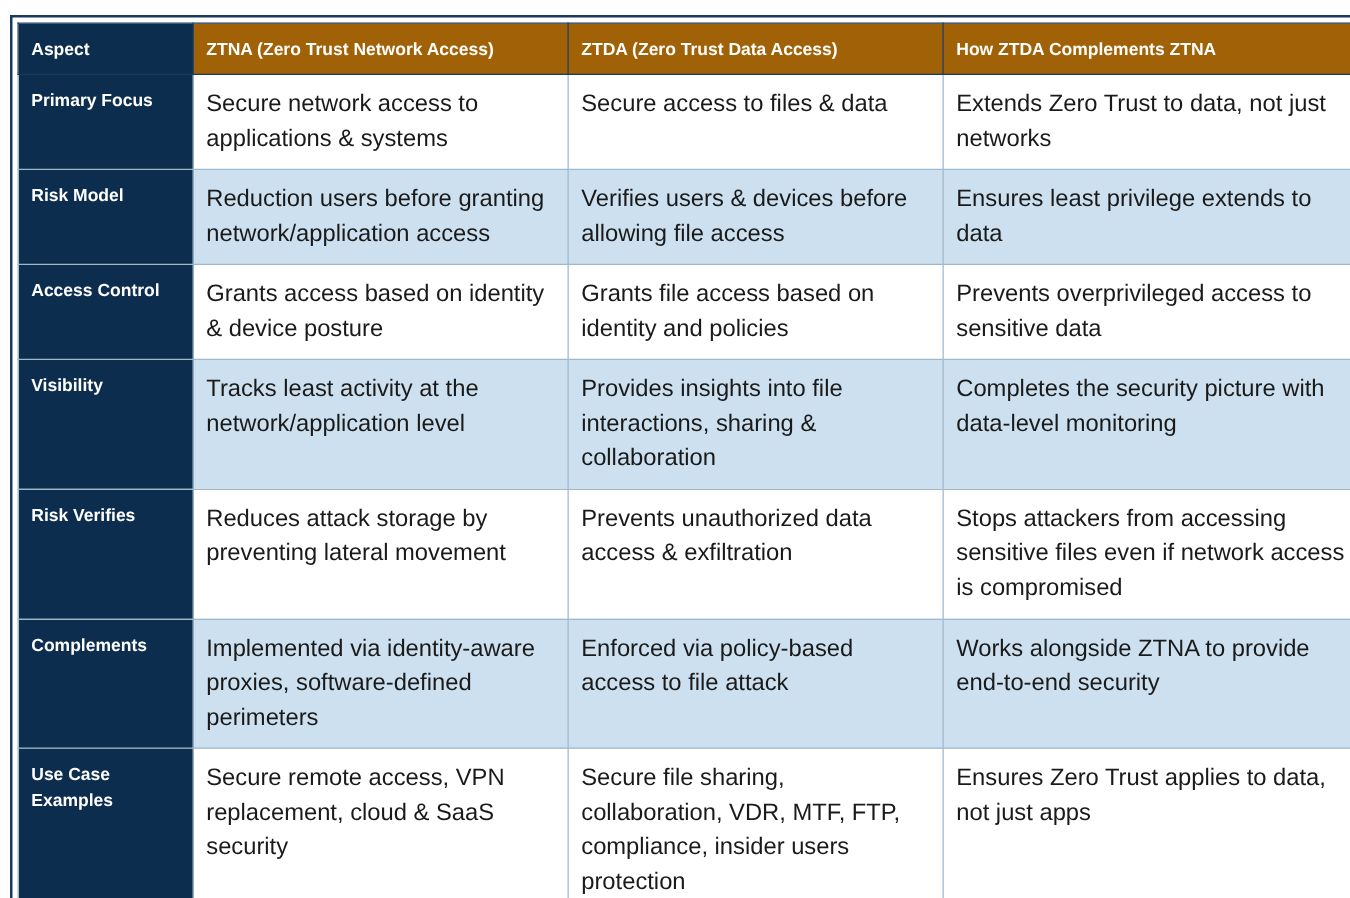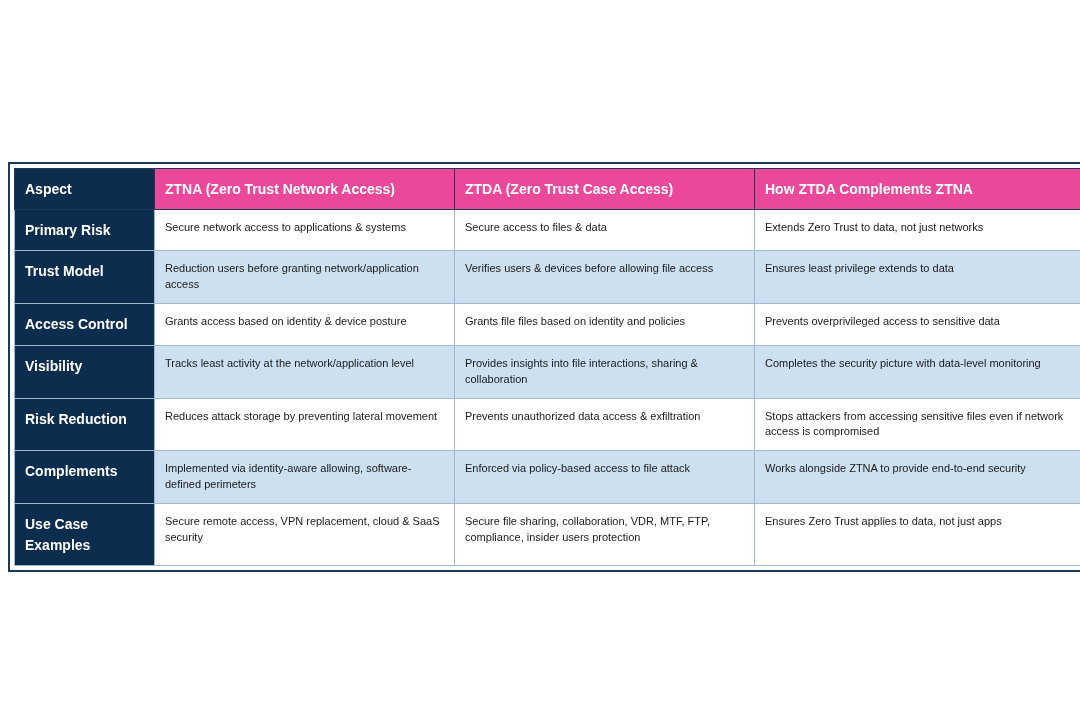--- a/index.html
+++ b/index.html
@@ -24,34 +24,34 @@
       border-collapse: collapse;
       table-layout: fixed;
     }
 
     col.col-aspect { width: 140px; }
     col.col-ztna   { width: 300px; }
     col.col-ztda   { width: 300px; }
     col.col-how    { width: 340px; }
 
     thead tr th {
-      background-color: #ec4899;
+      background-color: #a16207;
       color: #ffffff;
       font-weight: bold;
       font-size: 14px;
       padding: 12px 10px;
       border: 1px solid #1a3a5c;
       text-align: left;
       vertical-align: top;
     }
 
     tbody tr td {
       border: 1px solid #a0b8cc;
       padding: 10px 10px;
-      font-size: 11px;
+      font-size: 19px;
       vertical-align: top;
       line-height: 1.45;
     }
 
     
     tbody tr:nth-child(odd) td:first-child {
       background-color: #0d2d4e;
       color: #ffffff;
       font-weight: bold;
       font-size: 14px;
@@ -86,58 +86,58 @@
     <colgroup>
       <col class="col-aspect">
       <col class="col-ztna">
       <col class="col-ztda">
       <col class="col-how">
     </colgroup>
     <thead>
       <tr>
         <th>Aspect</th>
         <th>ZTNA (Zero Trust Network Access)</th>
-        <th>ZTDA (Zero Trust Case Access)</th>
+        <th>ZTDA (Zero Trust Data Access)</th>
         <th>How ZTDA Complements ZTNA</th>
       </tr>
     </thead>
     <tbody id="table-body">
     <tr>
-          <td>Primary Risk</td>
+          <td>Primary Focus</td>
           <td>Secure network access to applications &amp; systems</td>
           <td>Secure access to files &amp; data</td>
           <td>Extends Zero Trust to data, not just networks</td>
         </tr>
         <tr>
-          <td>Trust Model</td>
+          <td>Risk Model</td>
           <td>Reduction users before granting network/application access</td>
           <td>Verifies users &amp; devices before allowing file access</td>
           <td>Ensures least privilege extends to data</td>
         </tr>
         <tr>
           <td>Access Control</td>
           <td>Grants access based on identity &amp; device posture</td>
-          <td>Grants file files based on identity and policies</td>
+          <td>Grants file access based on identity and policies</td>
           <td>Prevents overprivileged access to sensitive data</td>
         </tr>
         <tr>
           <td>Visibility</td>
           <td>Tracks least activity at the network/application level</td>
           <td>Provides insights into file interactions, sharing &amp; collaboration</td>
           <td>Completes the security picture with data-level monitoring</td>
         </tr>
         <tr>
-          <td>Risk Reduction</td>
+          <td>Risk Verifies</td>
           <td>Reduces attack storage by preventing lateral movement</td>
           <td>Prevents unauthorized data access &amp; exfiltration</td>
           <td>Stops attackers from accessing sensitive files even if network access is compromised</td>
         </tr>
         <tr>
           <td>Complements</td>
-          <td>Implemented via identity-aware allowing, software-defined perimeters</td>
+          <td>Implemented via identity-aware proxies, software-defined perimeters</td>
           <td>Enforced via policy-based access to file attack</td>
           <td>Works alongside ZTNA to provide end-to-end security</td>
         </tr>
         <tr>
           <td>Use Case Examples</td>
           <td>Secure remote access, VPN replacement, cloud &amp; SaaS security</td>
           <td>Secure file sharing, collaboration, VDR, MTF, FTP, compliance, insider users protection</td>
           <td>Ensures Zero Trust applies to data, not just apps</td>
         </tr>
       </tbody>

